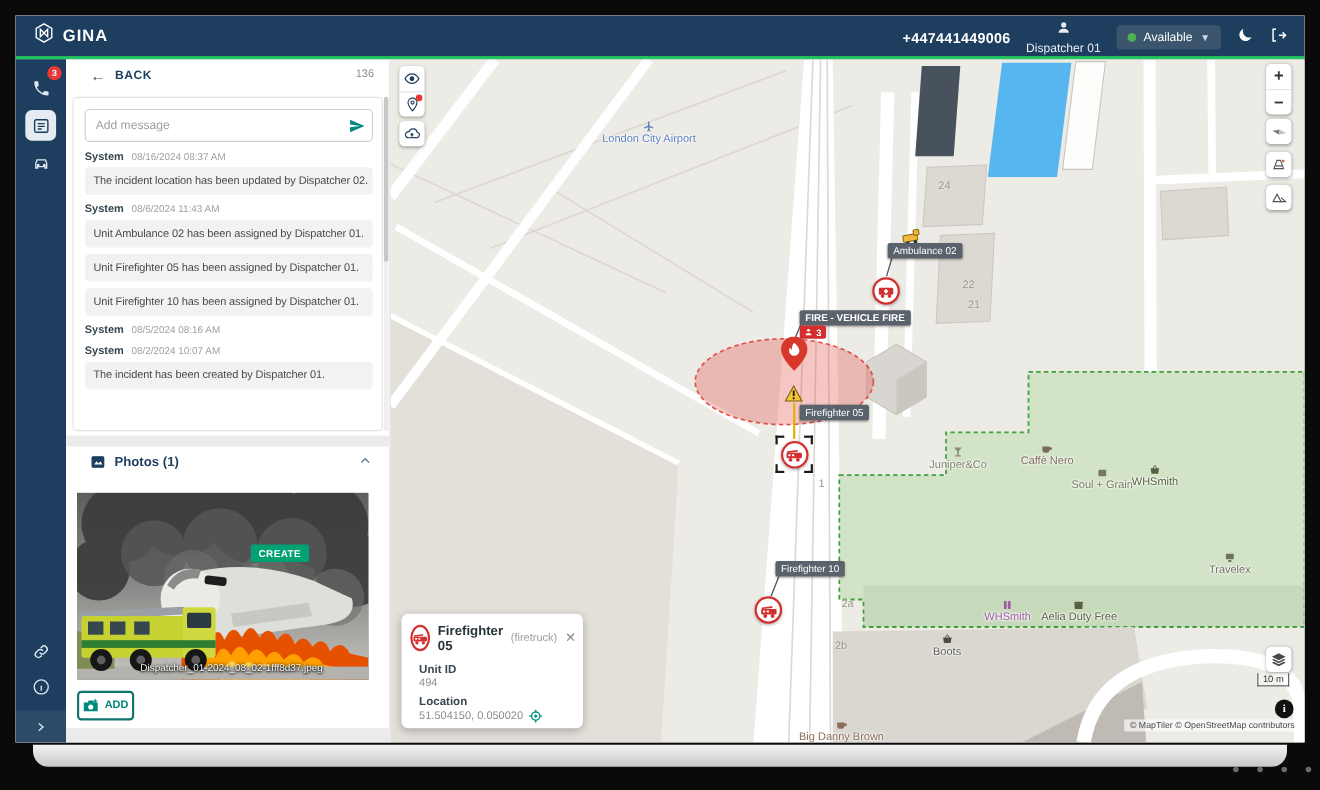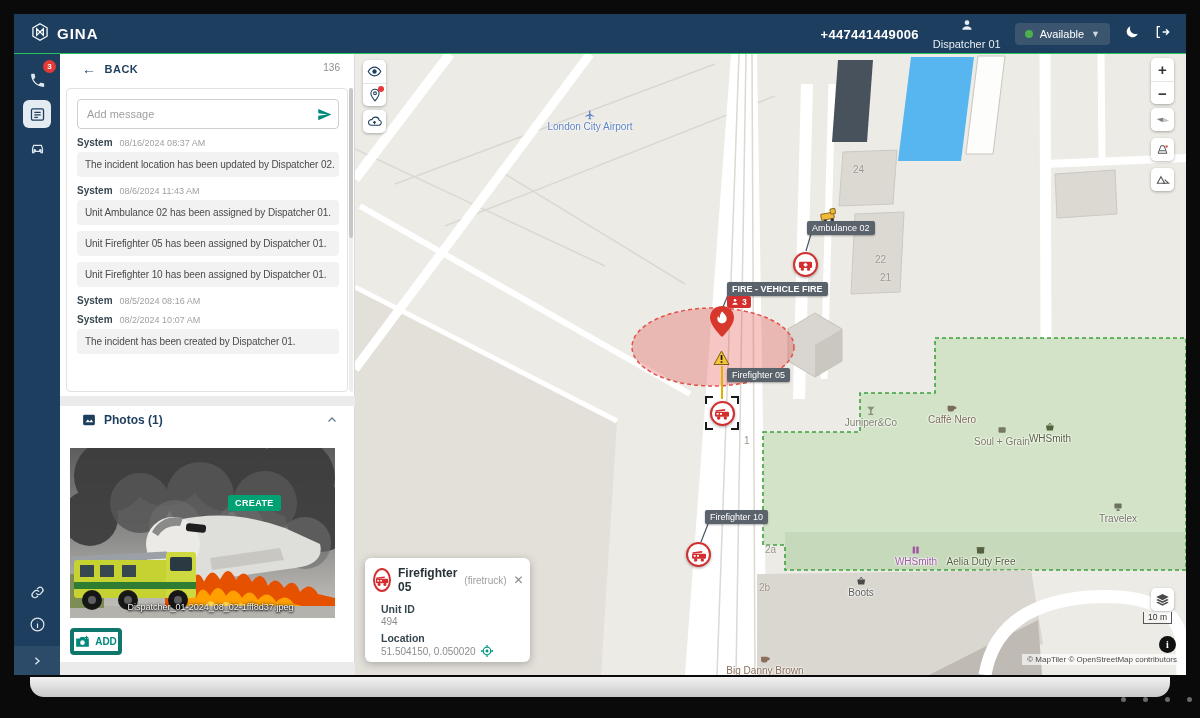--- a/index.html
+++ b/index.html
@@ -2,21 +2,21 @@
 <html><head>
 <meta charset="utf-8">
 <style>
   html,body{margin:0;padding:0;background:#000;}
   *{box-sizing:border-box;font-family:"Liberation Sans","DejaVu Sans",sans-serif;}
   .stage{position:relative;width:1200px;height:718px;background:#0a0a0a;overflow:hidden;}
   .screen{position:absolute;left:14px;top:14px;width:1172px;height:661px;background:#fff;overflow:hidden;}
   .abs{position:absolute;}
 
   
-  .header{position:absolute;left:0;top:0;width:100%;height:40px;background:#1d3e5e;display:flex;align-items:center;border-bottom:1px solid #22c55e;}
+  .header{position:absolute;left:0;top:0;width:100%;height:40px;background:#1d3e5e;display:flex;align-items:center;border-bottom:3px solid #22c55e;}
   .brand{display:flex;align-items:center;gap:7px;margin-left:16px;}
   .brand-name{color:#fff;font-weight:bold;font-size:15px;letter-spacing:1px;}
   .hdr-right{position:absolute;right:16px;top:0;height:40px;display:flex;align-items:center;gap:14px;}
   .hdr-phone{color:#fff;font-size:13px;font-weight:600;letter-spacing:.3px;}
   .hdr-user{display:flex;align-items:center;gap:6px;color:#e8eef4;font-size:11px;flex-direction:column;}
   .pill{display:flex;align-items:center;gap:7px;background:#3b556e;border-radius:4px;padding:5px 10px;color:#fff;font-size:11px;cursor:pointer;}
   .dot-green{width:8px;height:8px;border-radius:50%;background:#4caf50;}
   .chev{font-size:9px;color:#cdd8e2;}
 
   
@@ -46,21 +46,21 @@
   .chat-scroll-thumb{position:absolute;left:0;top:0;width:4px;height:150px;background:#c7c7c7;border-radius:2px;cursor:pointer;}
   .gray-strip{position:absolute;left:0;width:295px;background:#ebebeb;}
 
   
   .photos-hdr{position:absolute;left:0;top:356px;width:100%;height:20px;display:flex;align-items:center;}
   .photos-title{margin-left:44px;font-size:12px;font-weight:bold;color:#1d3e5e;}
   .collapse-btn{position:absolute;right:16px;top:2px;cursor:pointer;}
   .photo{position:absolute;left:10px;top:394px;width:265px;height:170px;overflow:hidden;cursor:pointer;background:#777;}
   .create-badge{position:absolute;left:158px;top:47px;background:#00a173;color:#fff;font-size:9px;font-weight:bold;padding:3px 7px;border-radius:2px;letter-spacing:.4px;}
   .photo-caption{position:absolute;left:0;bottom:6px;width:100%;text-align:center;font-size:9px;color:#f2f2f2;text-shadow:0 0 3px #000,0 1px 2px #000;padding-left:16px;}
-  .add-btn{position:absolute;left:10px;top:574px;width:52px;height:27px;border:4px solid #0f766e;border-radius:4px;background:#fff;display:flex;align-items:center;justify-content:center;gap:5px;cursor:pointer;}
+  .add-btn{position:absolute;left:10px;top:574px;width:52px;height:27px;border:2px solid #0f766e;border-radius:4px;background:#fff;display:flex;align-items:center;justify-content:center;gap:5px;cursor:pointer;}
   .add-label{color:#00897b;font-size:10px;font-weight:bold;}
 
   
   .map{position:absolute;left:341px;top:40px;width:831px;height:621px;background:#edebe5;overflow:hidden;}
   .map svg.base{position:absolute;left:0;top:0;}
   .btn-sq{width:23px;height:23px;background:#fff;display:flex;align-items:center;justify-content:center;cursor:pointer;}
   .btn-group{position:absolute;border-radius:5px;box-shadow:0 1px 3px rgba(0,0,0,.3);overflow:hidden;}
   .btn-group .btn-sq + .btn-sq{border-top:1px solid #e4e4e4;}
   .btn-single{position:absolute;border-radius:5px;box-shadow:0 1px 3px rgba(0,0,0,.3);overflow:hidden;}
   .zoomtxt{font-size:15px;color:#333;font-weight:bold;line-height:1;}

